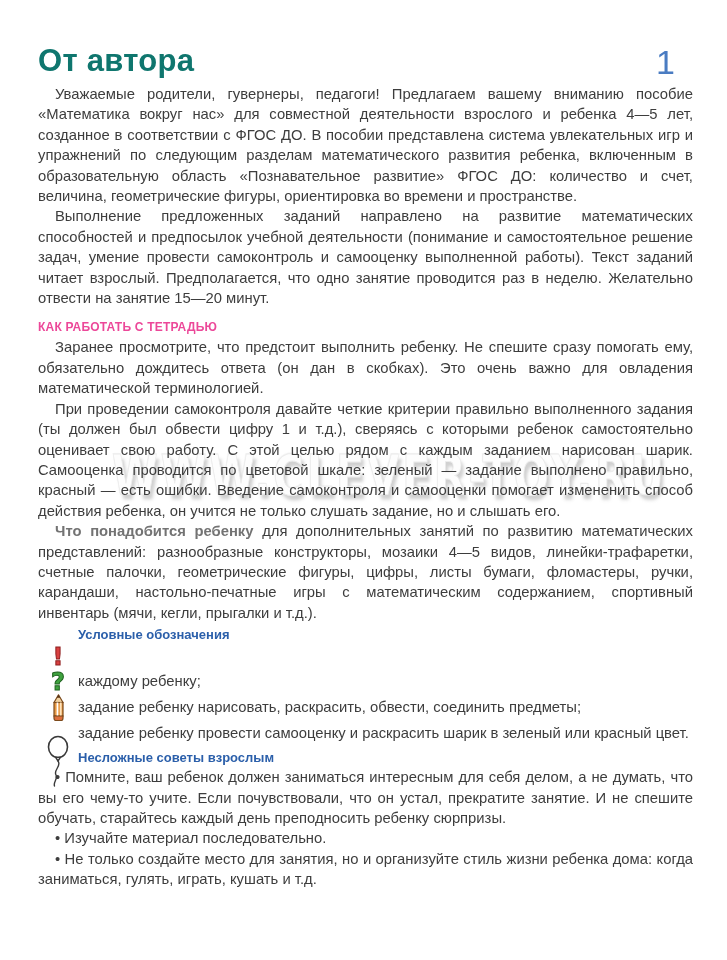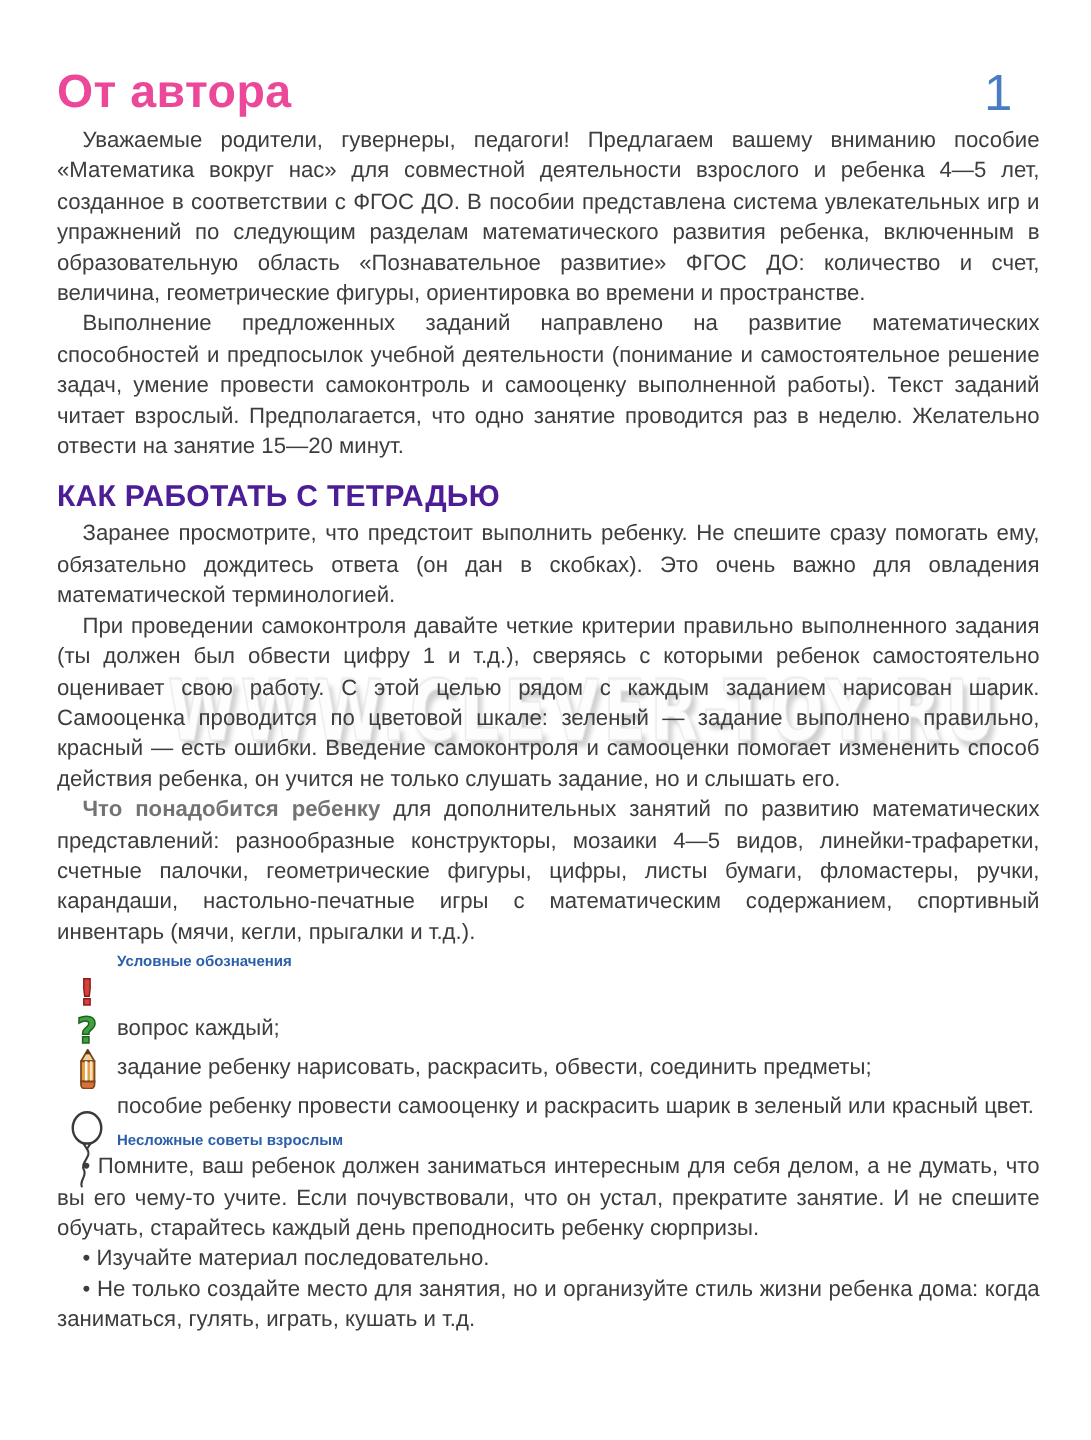--- a/index.html
+++ b/index.html
@@ -13,38 +13,38 @@
   }
   .content {
     position:absolute; left:38px; right:34px; top:0;
     z-index:2;
   }
   .header-row {
     display:flex; justify-content:space-between; align-items:flex-start;
     margin-top:44px; margin-bottom:4px;
   }
   .page-title {
-    font-size:31px; font-weight:bold; color:#ec4899;
+    font-size:31px; font-weight:bold; color:#0f766e;
     line-height:34px; letter-spacing:0.3px;
   }
   .page-number {
     font-size:34px; color:#4a7cc2; font-weight:400;
     line-height:36px; margin-right:18px;
   }
   .body-text {
     font-size:14.8px; line-height:20.4px; text-align:justify;
     margin:0; color:#3d3d3d;
   }
   p.indent { text-indent:17px; }
   .sec-heading {
-    font-size:20px; font-weight:bold; color:#4c1d95;
+    font-size:12px; font-weight:bold; color:#ec4899;
     letter-spacing:0.2px; margin:12px 0 3px 0;
   }
   .sub-heading-blue {
-    font-size:10px; font-weight:bold; color:#2b5faa;
+    font-size:13px; font-weight:bold; color:#2b5faa;
     margin:4px 0 2px 40px;
   }
   .bold-inline { font-weight:bold; color:#737373; }
   .legend-row { display:flex; align-items:center; min-height:25px; }
   .legend-icon-cell {
     flex:0 0 40px; display:flex; justify-content:center; align-items:center;
     position:relative;
   }
   .legend-text { flex:1; font-size:14.8px; line-height:20.4px; }
   .glyph-icon {
@@ -92,21 +92,21 @@
     <div class="legend-row">
       <div class="legend-icon-cell">
         <span class="glyph-icon excl">!</span>
       </div>
     </div>
 
     <div class="legend-row">
       <div class="legend-icon-cell">
         <span class="glyph-icon ques">?</span>
       </div>
-      <div class="legend-text">вопрос каждый;</div>
+      <div class="legend-text">каждому ребенку;</div>
     </div>
 
     <div class="legend-row">
       <div class="legend-icon-cell">
         <span style="display:inline-flex;">
           <svg width="15" height="27" viewBox="0 0 15 27">
             <polygon points="7.5,0.8 12,8.5 3,8.5" fill="#f2d3a0" stroke="#7c4a1c" stroke-width="1.2" stroke-linejoin="round"></polygon>
             <polygon points="7.5,0.8 9.3,3.8 5.7,3.8" fill="#5a3617"></polygon>
             <rect x="3" y="8.5" width="9" height="13.5" fill="#e89a45" stroke="#7c4a1c" stroke-width="1.2"></rect>
             <rect x="5.6" y="8.5" width="1.7" height="13.5" fill="#ffffff"></rect>
@@ -121,21 +121,21 @@
     <div class="legend-row">
       <div class="legend-icon-cell">
         <span class="balloon-wrap" style="display:inline-flex;">
           <svg width="24" height="52" viewBox="0 0 24 52">
             <ellipse cx="12" cy="12" rx="9.5" ry="10.5" fill="#ffffff" stroke="#3a3a3a" stroke-width="1.6"></ellipse>
             <polygon points="9.7,22.4 14.3,22.4 12,26" fill="#ffffff" stroke="#3a3a3a" stroke-width="1.4" stroke-linejoin="round"></polygon>
             <path d="M12 26 C 16 31, 7 35, 10 40 C 12 44, 7 47, 8.5 51" fill="none" stroke="#3a3a3a" stroke-width="1.4" stroke-linecap="round"></path>
           </svg>
         </span>
       </div>
-      <div class="legend-text">пособие ребенку провести самооценку и раскрасить шарик в зеленый или красный цвет.</div>
+      <div class="legend-text">задание ребенку провести самооценку и раскрасить шарик в зеленый или красный цвет.</div>
     </div>
 
     <div class="sub-heading-blue">Несложные советы взрослым</div>
 
     <p class="body-text indent"><span>•</span> <span>Помните, ваш ребенок должен заниматься интересным для себя делом, а не думать, что вы его чему-то учите. Если почувствовали, что он устал, прекратите занятие. И не спешите обучать, старайтесь каждый день преподносить ребенку сюрпризы.</span></p>
     <p class="body-text indent"><span>•</span> <span>Изучайте материал последовательно.</span></p>
     <p class="body-text indent"><span>•</span> <span>Не только создайте место для занятия, но и организуйте стиль жизни ребенка дома: когда заниматься, гулять, играть, кушать и т.д.</span></p>
 
   </div>
 </div>

